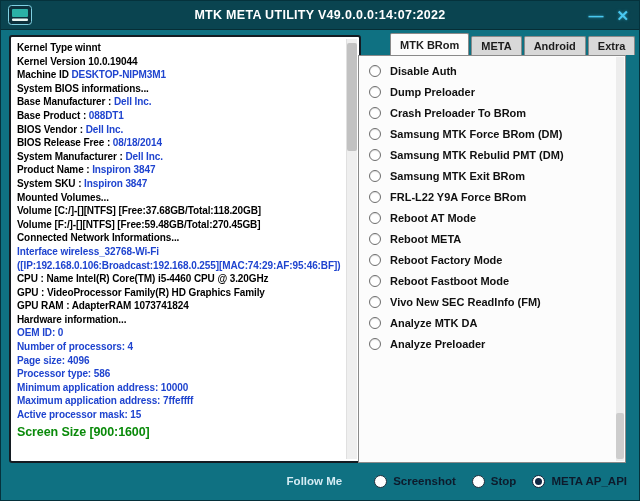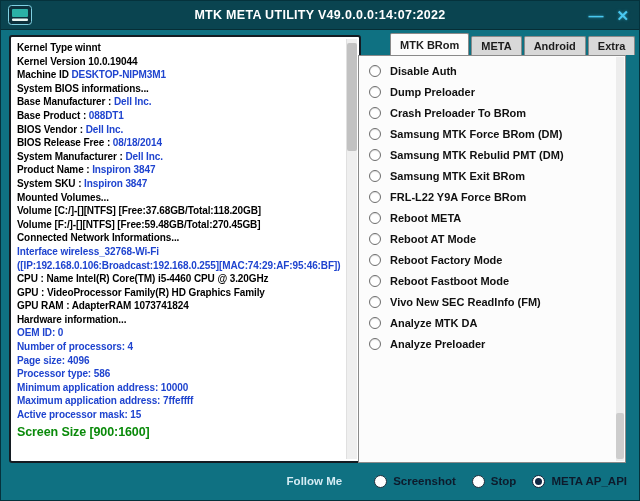--- a/index.html
+++ b/index.html
@@ -145,25 +145,25 @@
         <div class="option">
           <span class="radio"></span>
           <span class="olabel">Samsung MTK Exit BRom</span>
         </div>
         <div class="option">
           <span class="radio"></span>
           <span class="olabel">FRL-L22 Y9A Force BRom</span>
         </div>
         <div class="option">
           <span class="radio"></span>
+          <span class="olabel">Reboot AT Mode</span>
+        </div>
+        <div class="option">
+          <span class="radio"></span>
           <span class="olabel">Reboot META</span>
-        </div>
-        <div class="option">
-          <span class="radio"></span>
-          <span class="olabel">Reboot AT Mode</span>
         </div>
         <div class="option">
           <span class="radio"></span>
           <span class="olabel">Reboot Factory Mode</span>
         </div>
         <div class="option">
           <span class="radio"></span>
           <span class="olabel">Reboot Fastboot Mode</span>
         </div>
         <div class="option">

